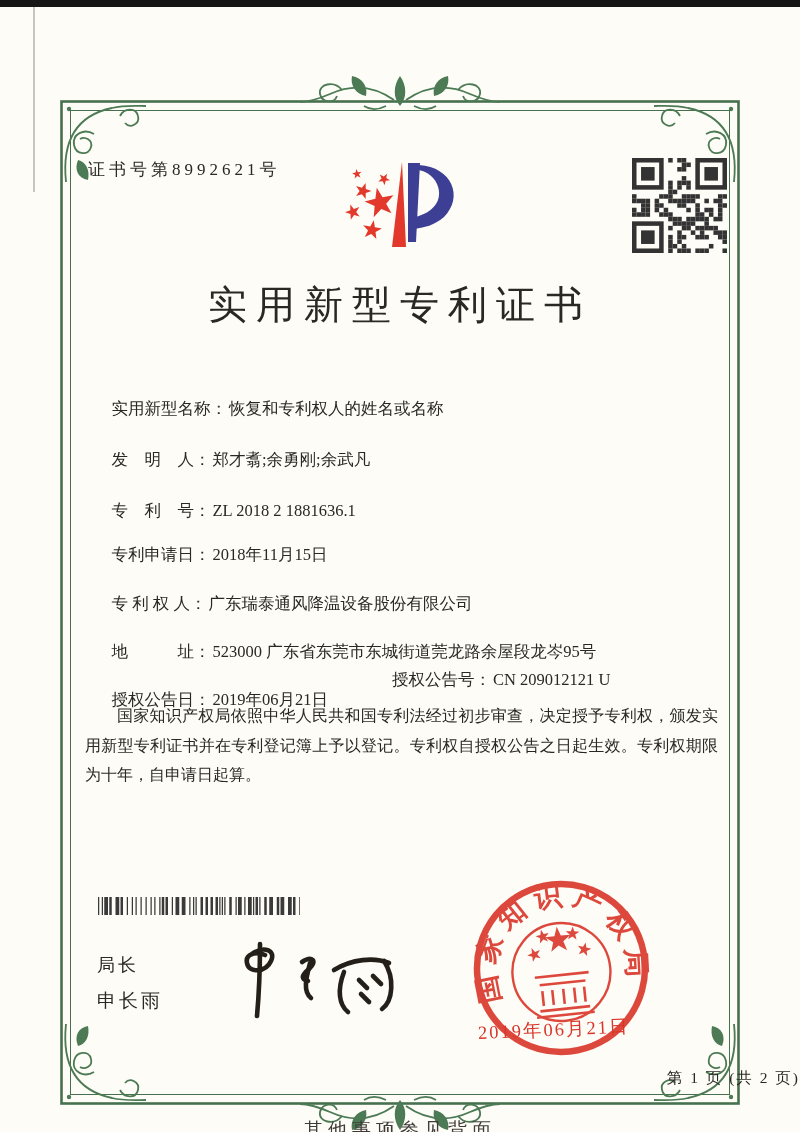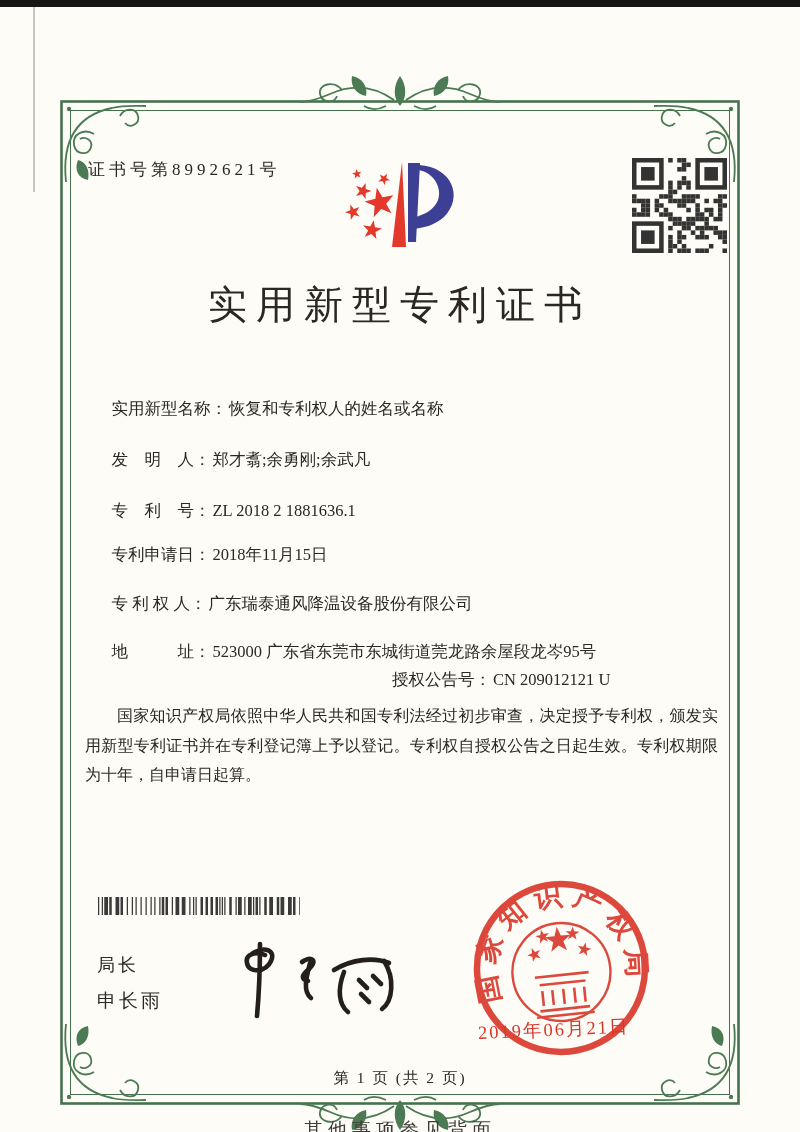--- a/index.html
+++ b/index.html
@@ -19,21 +19,21 @@
   .body-text{position:absolute;left:85px;top:701px;width:633px;font-size:16px;
              line-height:29.6px;text-align:justify;}
   .body-text p{margin:0;text-indent:2em;}
   .barcode{position:absolute;left:98px;top:897px;}
   .officer-title{position:absolute;left:97px;top:953px;font-size:18px;letter-spacing:3px;}
   .officer-name{position:absolute;left:97px;top:988px;font-size:19px;letter-spacing:3px;}
   .signature{position:absolute;left:222px;top:938px;}
   .seal{position:absolute;left:455px;top:862px;transform:rotate(-6deg);}
   .seal-date{position:absolute;left:478px;top:1020px;font-size:18.5px;letter-spacing:2px;
              color:#d8362a;transform:rotate(-2.5deg);transform-origin:left center;}
-  .page-info{position:absolute;left:0;top:1068px;width:800px;text-align:center;
+  .page-info{position:absolute;left:0;top:1068px;width:800px;text-align:right;
              font-size:15.5px;letter-spacing:2px;}
   .back-note{position:absolute;left:0;top:1117px;width:800px;text-align:center;
              font-size:19px;letter-spacing:5px;color:#3f3c38;}
 </style>
 </head>
 <body>
 
 <div class="page">
 
   <div class="scan-top-bar"></div>
@@ -241,20 +241,21 @@
   <div class="row" style="top:524px">
     <span>专利申请日：</span><span class="val">2018年11月15日</span>
   </div>
   <div class="row" style="top:573px">
     <span>专 利 权 人：</span><span class="val">广东瑞泰通风降温设备股份有限公司</span>
   </div>
   <div class="row" style="top:621px">
     <span>地　　　址：</span><span class="val">523000 广东省东莞市东城街道莞龙路余屋段龙岑95号</span>
   </div>
   <div class="row row2col" style="top:669px;width:623px">
+    <span><span>授权公告日：</span><span class="val">2019年06月21日</span></span>
     <span class="pair2"><span>授权公告号：</span><span class="val">CN 209012121 U</span></span>
   </div>
 
   <div class="body-text">
     <p>国家知识产权局依照中华人民共和国专利法经过初步审查，决定授予专利权，颁发实用新型专利证书并在专利登记簿上予以登记。专利权自授权公告之日起生效。专利权期限为十年，自申请日起算。</p>
   </div>
 
   <svg class="barcode" id="barcode" width="202" height="18">
       <rect x="0" y="0" width="1.25" height="18" fill="#3a3a3a"></rect>
       <rect x="3.75" y="0" width="1.25" height="18" fill="#3a3a3a"></rect>

